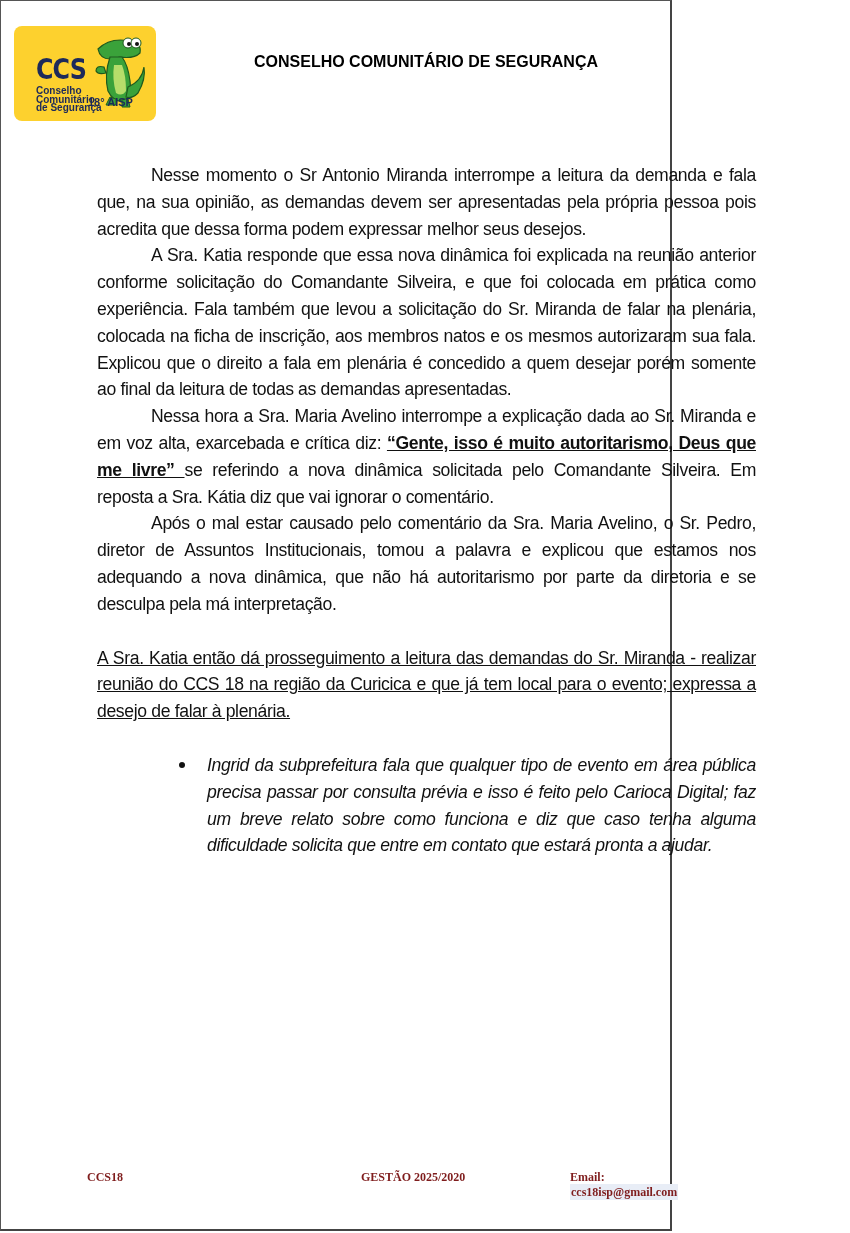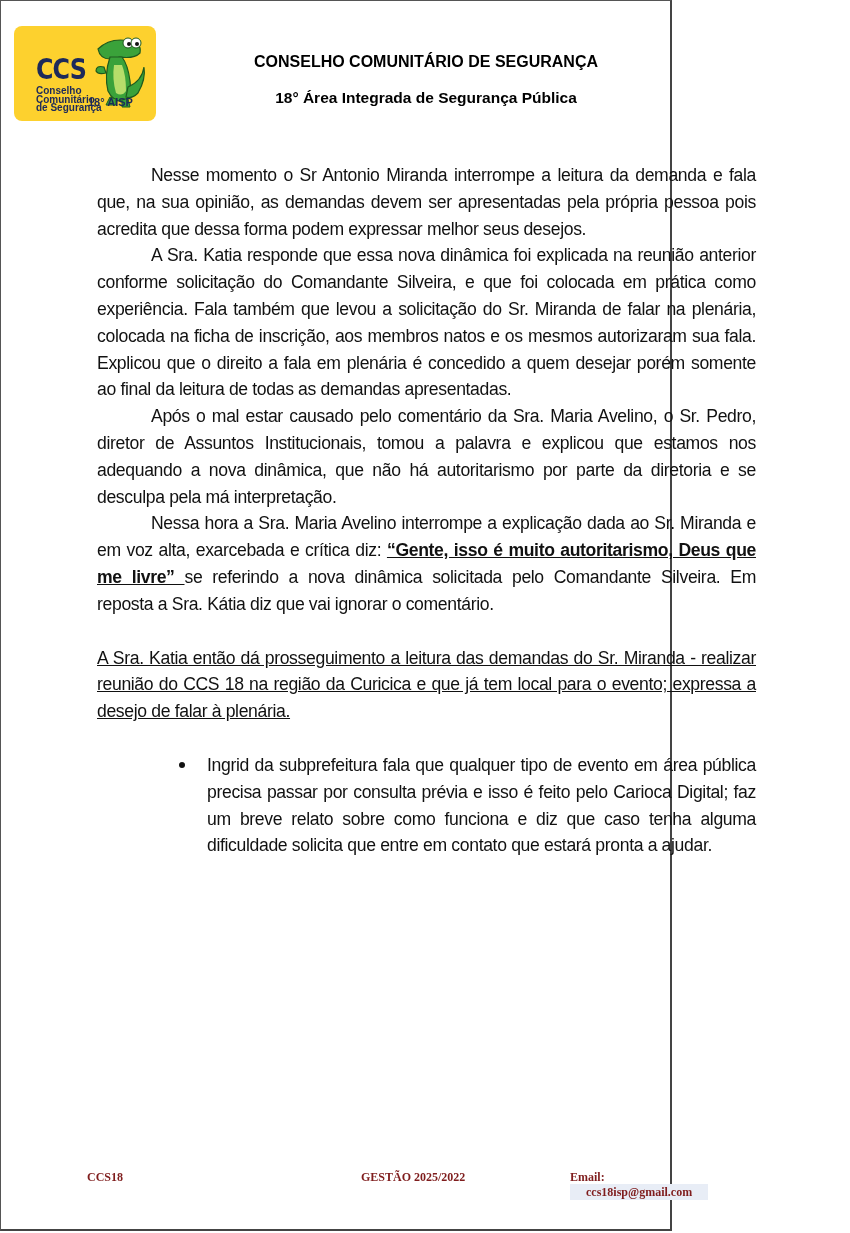--- a/index.html
+++ b/index.html
@@ -37,30 +37,30 @@
   }
   .body {
     position:absolute; left:96px; top:161px; width:659px;
     font-family:"Liberation Sans", sans-serif; font-size:17.6px; line-height:26.8px; color:#111;
     letter-spacing:-0.35px;
   }
   .body p { margin:0; text-align:justify; }
   .body p.ind { text-indent:54px; }
   .body p.gap { margin-top:27px;text-decoration:underline; }
   .quote { font-weight:bold; text-decoration:underline; }
-  .bullet-list { margin:27px 0 0 0; padding:0; list-style:none; }
+  .bullet-list { margin:27px 0 0 0; padding:0; list-style:none;font-style:italic; }
   .bullet-list li { position:relative; padding-left:110px; text-align:justify; }
   .bullet-list li .dot {
     position:absolute; left:82px; top:10px; width:6px; height:6px; border-radius:50%; background:#111;
   }
   .footer { position:absolute; top:1169px; font-family:Liberation Serif, serif; font-weight:bold; font-size:12px; color:#7f1d1d; }
   .f-left { left:86px; }
   .f-mid { left:360px; }
   .f-right { left:569px; }
-  .email { background:#e8edf6; padding:1px 16px; }
+  .email { background:#e8edf6; padding:1px 1px; }
 </style>
 </head>
 <body>
 
 <div class="page">
 
   <div class="logo">
     <svg width="60" height="80" viewBox="0 0 60 80">
       <path d="M8 18 Q20 6 40 10 Q52 12 50 22 Q44 28 30 26 L20 28 Q10 28 8 18Z" fill="#3aa23a" stroke="#1e5a1e" stroke-width="1.2"></path>
       <circle cx="38" cy="12" r="5" fill="#fff" stroke="#1e5a1e"></circle>
@@ -77,29 +77,28 @@
     <div class="ccs">CCS</div>
     <div class="sub">
       <div>Conselho</div>
       <div>Comunitário</div>
       <div>de Segurança</div>
     </div>
     <div class="aisp" style="top:71px;">18° AISP</div>
   </div>
 
   <div class="hdr-title">CONSELHO COMUNITÁRIO DE SEGURANÇA</div>
-  <div class="hdr-sub">18° Área Integrada de Segurança Pública</div>
 
   <div class="body">
     <p class="ind">Nesse momento o Sr Antonio Miranda interrompe a leitura da demanda e fala que, na sua opinião, as demandas devem ser apresentadas pela própria pessoa pois acredita que dessa forma podem expressar melhor seus desejos.</p>
     <p class="ind">A Sra. Katia responde que essa nova dinâmica foi explicada na reunião anterior conforme solicitação do Comandante Silveira, e que foi colocada em prática como experiência. Fala também que levou a solicitação do Sr. Miranda de falar na plenária, colocada na ficha de inscrição, aos membros natos e os mesmos autorizaram sua fala. Explicou que o direito a fala em plenária é concedido a quem desejar porém somente ao final da leitura de todas as demandas apresentadas.</p>
+    <p class="ind"><span>Nessa hora a Sra. Maria Avelino interrompe a explicação dada ao Sr. Miranda e em voz alta, exarcebada e crítica diz: </span><span class="quote">“Gente, isso é muito autoritarismo, Deus que me livre” </span><span>se referindo a nova dinâmica solicitada pelo Comandante Silveira. Em reposta a Sra. Kátia diz que vai ignorar o comentário.</span></p>
     <p class="ind">Após o mal estar causado pelo comentário da Sra. Maria Avelino, o Sr. Pedro, diretor de Assuntos Institucionais, tomou a palavra e explicou que estamos nos adequando a nova dinâmica, que não há autoritarismo por parte da diretoria e se desculpa pela má interpretação.</p>
-    <p class="ind"><span>Nessa hora a Sra. Maria Avelino interrompe a explicação dada ao Sr. Miranda e em voz alta, exarcebada e crítica diz: </span><span class="quote">“Gente, isso é muito autoritarismo, Deus que me livre” </span><span>se referindo a nova dinâmica solicitada pelo Comandante Silveira. Em reposta a Sra. Kátia diz que vai ignorar o comentário.</span></p>
     <p class="gap">A Sra. Katia então dá prosseguimento a leitura das demandas do Sr. Miranda - realizar reunião do CCS 18 na região da Curicica e que já tem local para o evento; expressa a desejo de falar à plenária.</p>
     <ul class="bullet-list">
       <li><span class="dot"></span><span>Ingrid da subprefeitura fala que qualquer tipo de evento em área pública precisa passar por consulta prévia e isso é feito pelo Carioca Digital; faz um breve relato sobre como funciona e diz que caso tenha alguma dificuldade solicita que entre em contato que estará pronta a ajudar.</span></li>
     </ul>
   </div>
 
   <div class="footer f-left">CCS18</div>
-  <div class="footer f-mid">GESTÃO 2025/2022</div>
+  <div class="footer f-mid">GESTÃO 2025/2020</div>
   <div class="footer f-right"><span>Email: </span><span class="email">ccs18isp@gmail.com</span></div>
 </div>
 
 </body></html>

